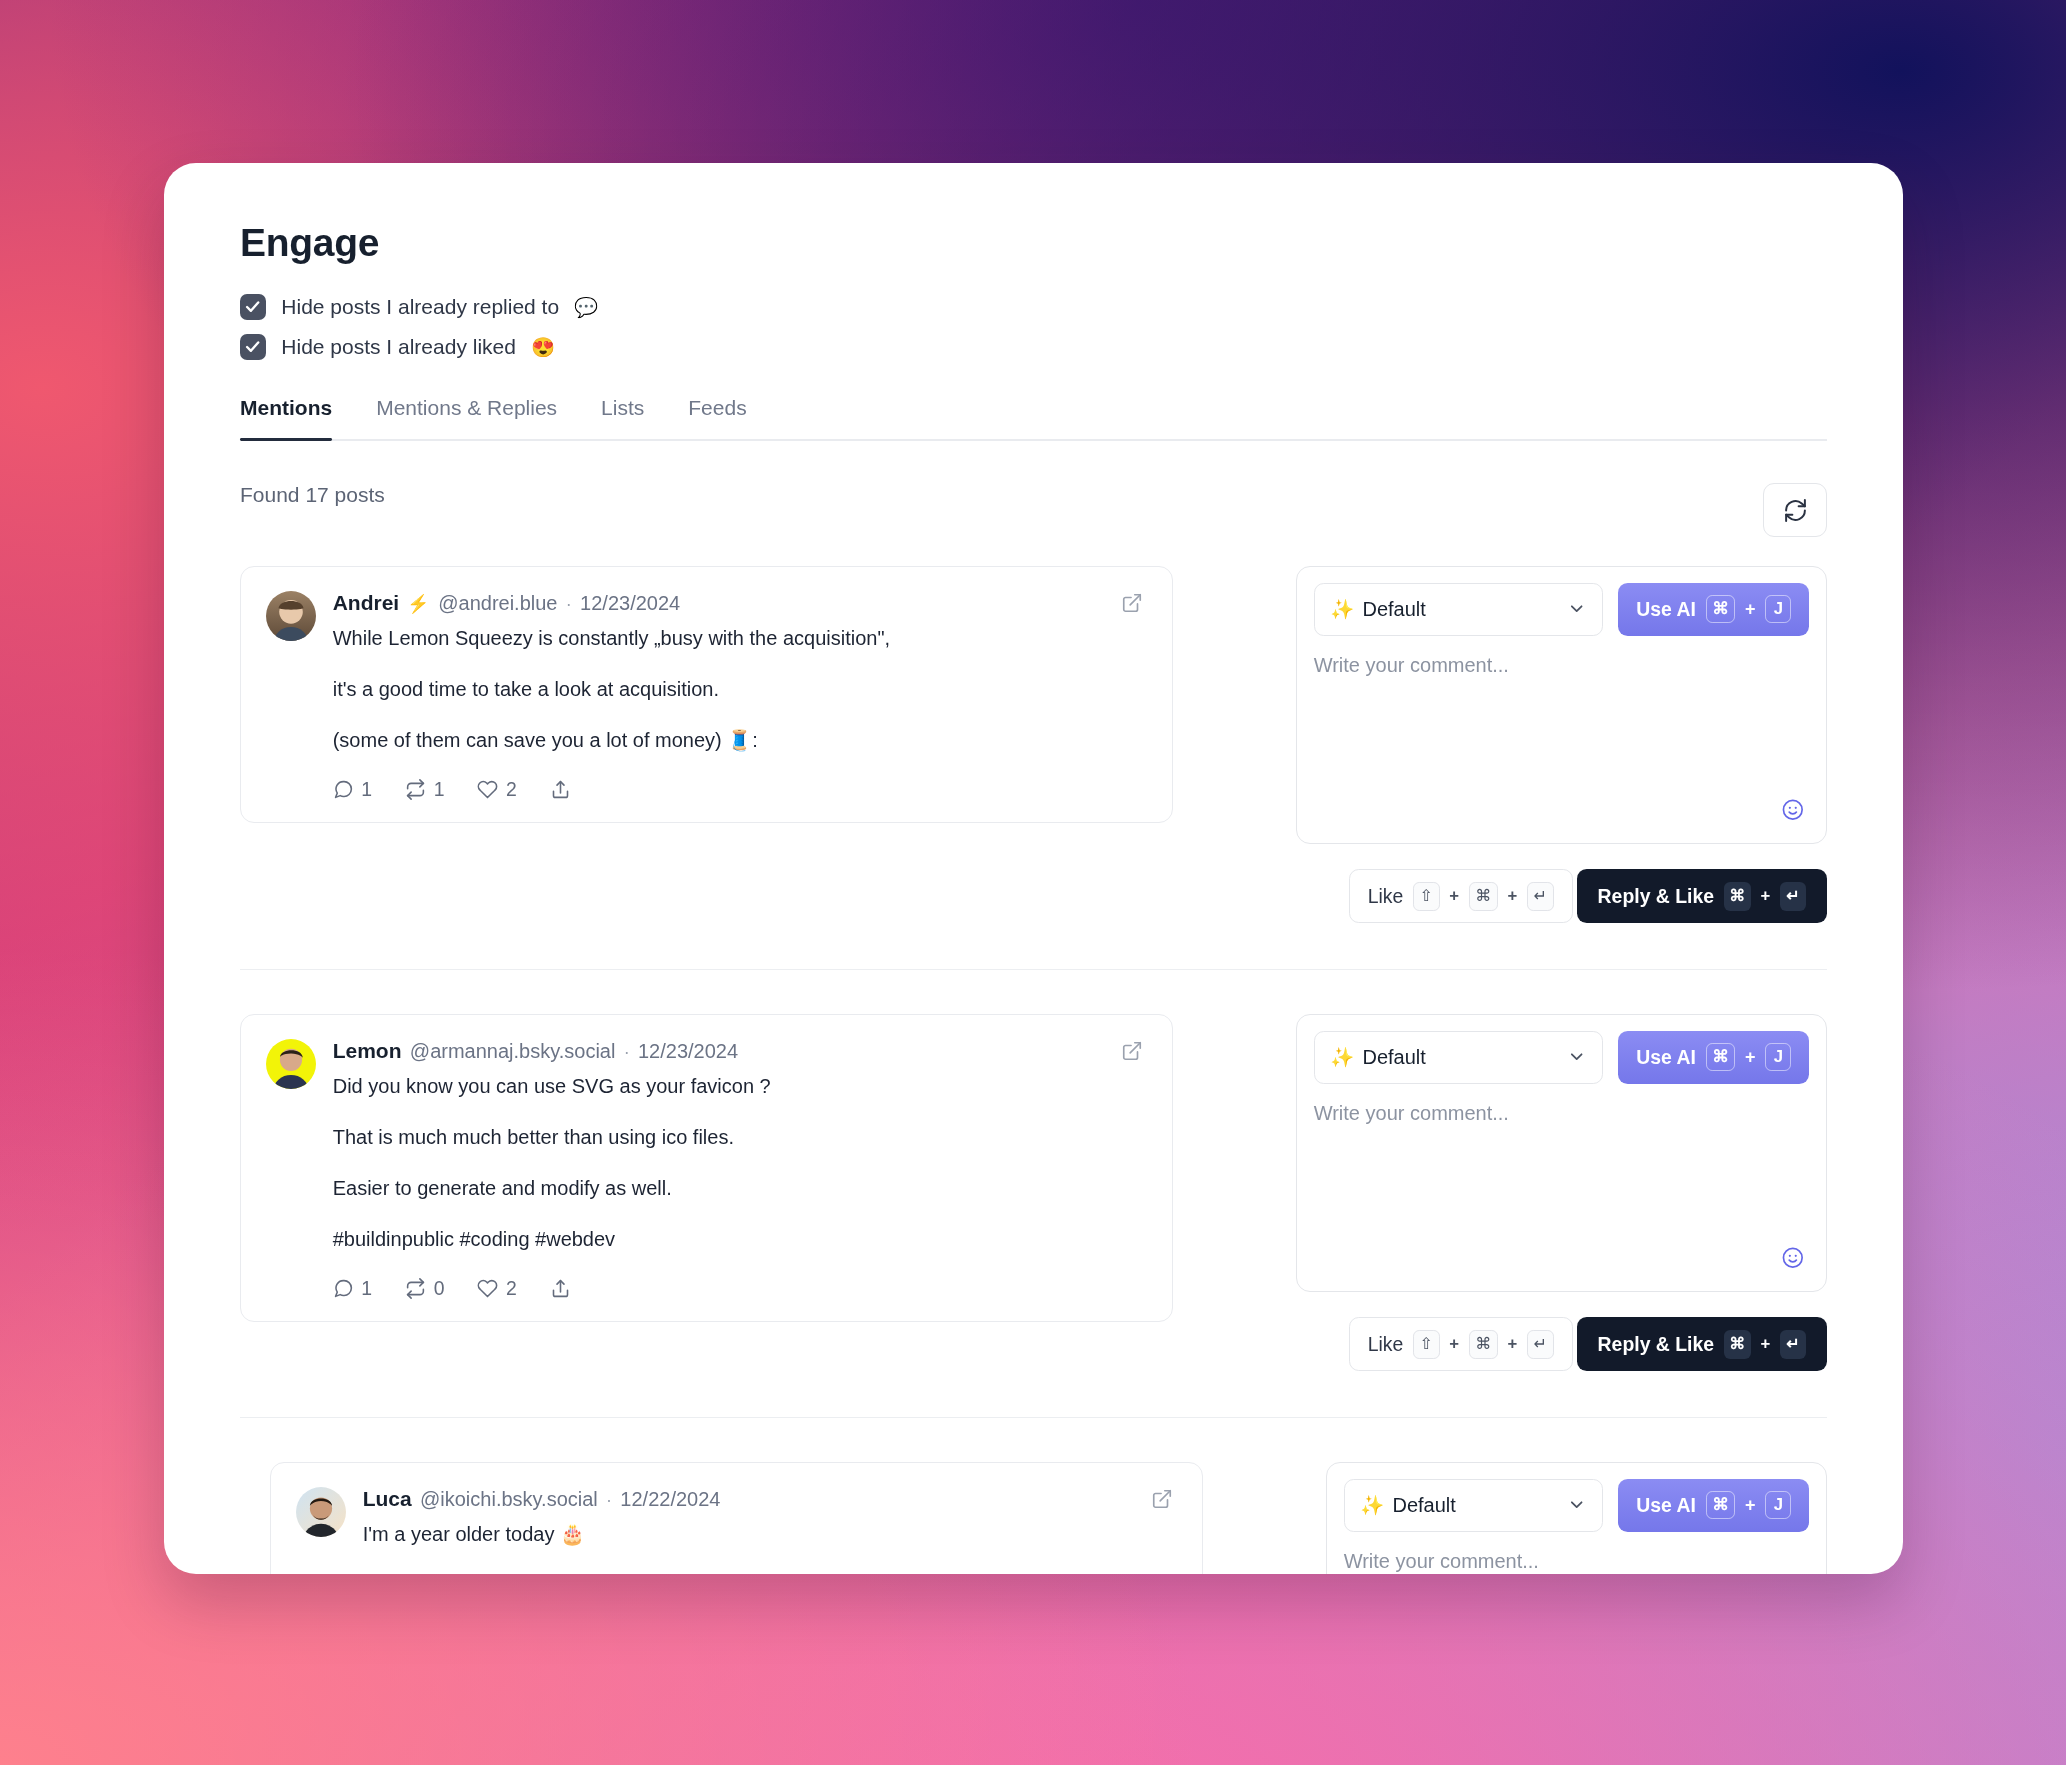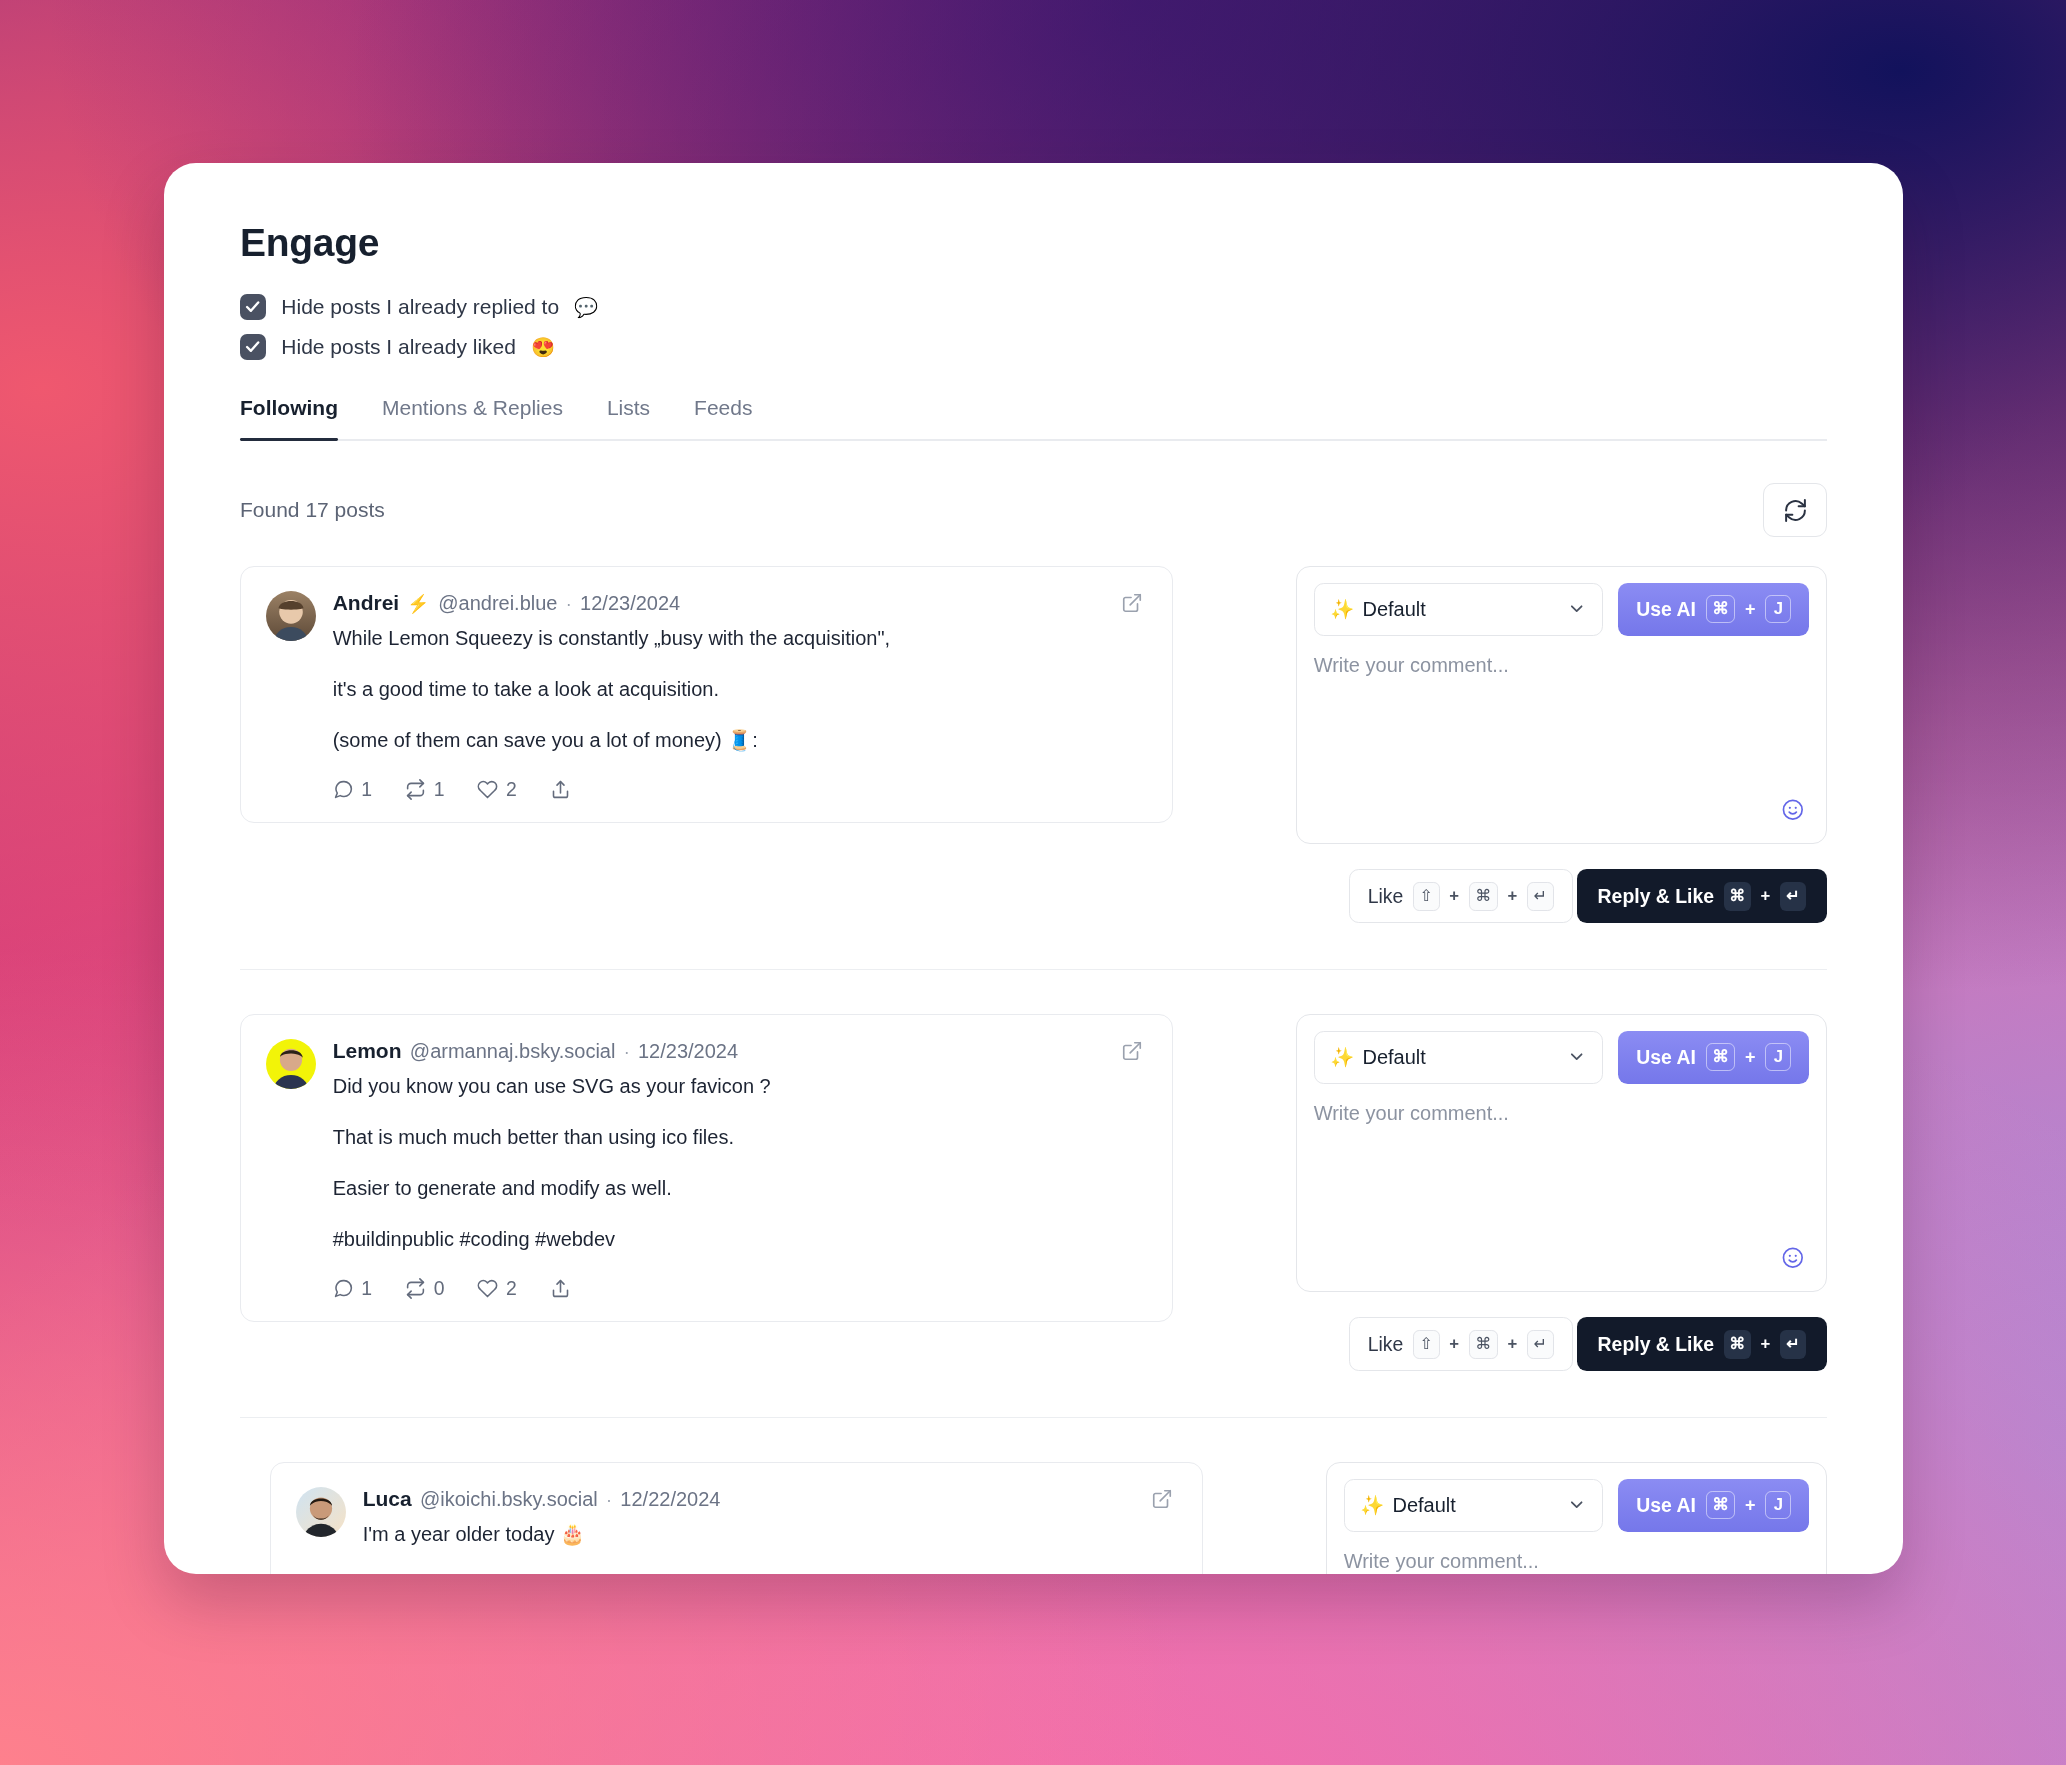--- a/index.html
+++ b/index.html
@@ -99,21 +99,21 @@
     left: 0; right: 22px;
     bottom: -2.1px;
     height: 3.5px;
     background: #232c3d;
     border-radius: 1.4px;
   }
 
   
   .found-row {
     display: flex;
-    align-items: center;
+    align-items: flex-start;
     justify-content: space-between;
     margin-top: 42px;
   }
   .found-text {
     font-size: 21px;
     color: #5c6475;
   }
   .refresh-btn {
     width: 64px; height: 54px;
     border: 1.4px solid #e4e6ea;
@@ -376,21 +376,21 @@
       <div class="checkbox">
         <svg width="15.3" height="15.3" viewBox="0 0 22 22">
           <path d="M3 11.5 L8.5 17 L19 5" stroke="#ffffff" stroke-width="3.4" fill="none" stroke-linecap="round" stroke-linejoin="round"></path>
         </svg>
       </div>
       <span class="check-label">Hide posts I already liked</span>
       <span class="check-emoji">😍</span>
     </div>
 
     <div class="tabs">
-      <div class="tab active">Following</div>
+      <div class="tab active">Mentions</div>
       <div class="tab">Mentions &amp; Replies</div>
       <div class="tab">Lists</div>
       <div class="tab">Feeds</div>
     </div>
 
     <div class="found-row">
       <div class="found-text">Found 17 posts</div>
       <div class="refresh-btn">
         <svg width="25" height="25" viewBox="0 0 24 24" fill="none" stroke="#2a3242" stroke-width="1.9" stroke-linecap="round" stroke-linejoin="round">
           <path d="M21 2v6h-6"></path>

